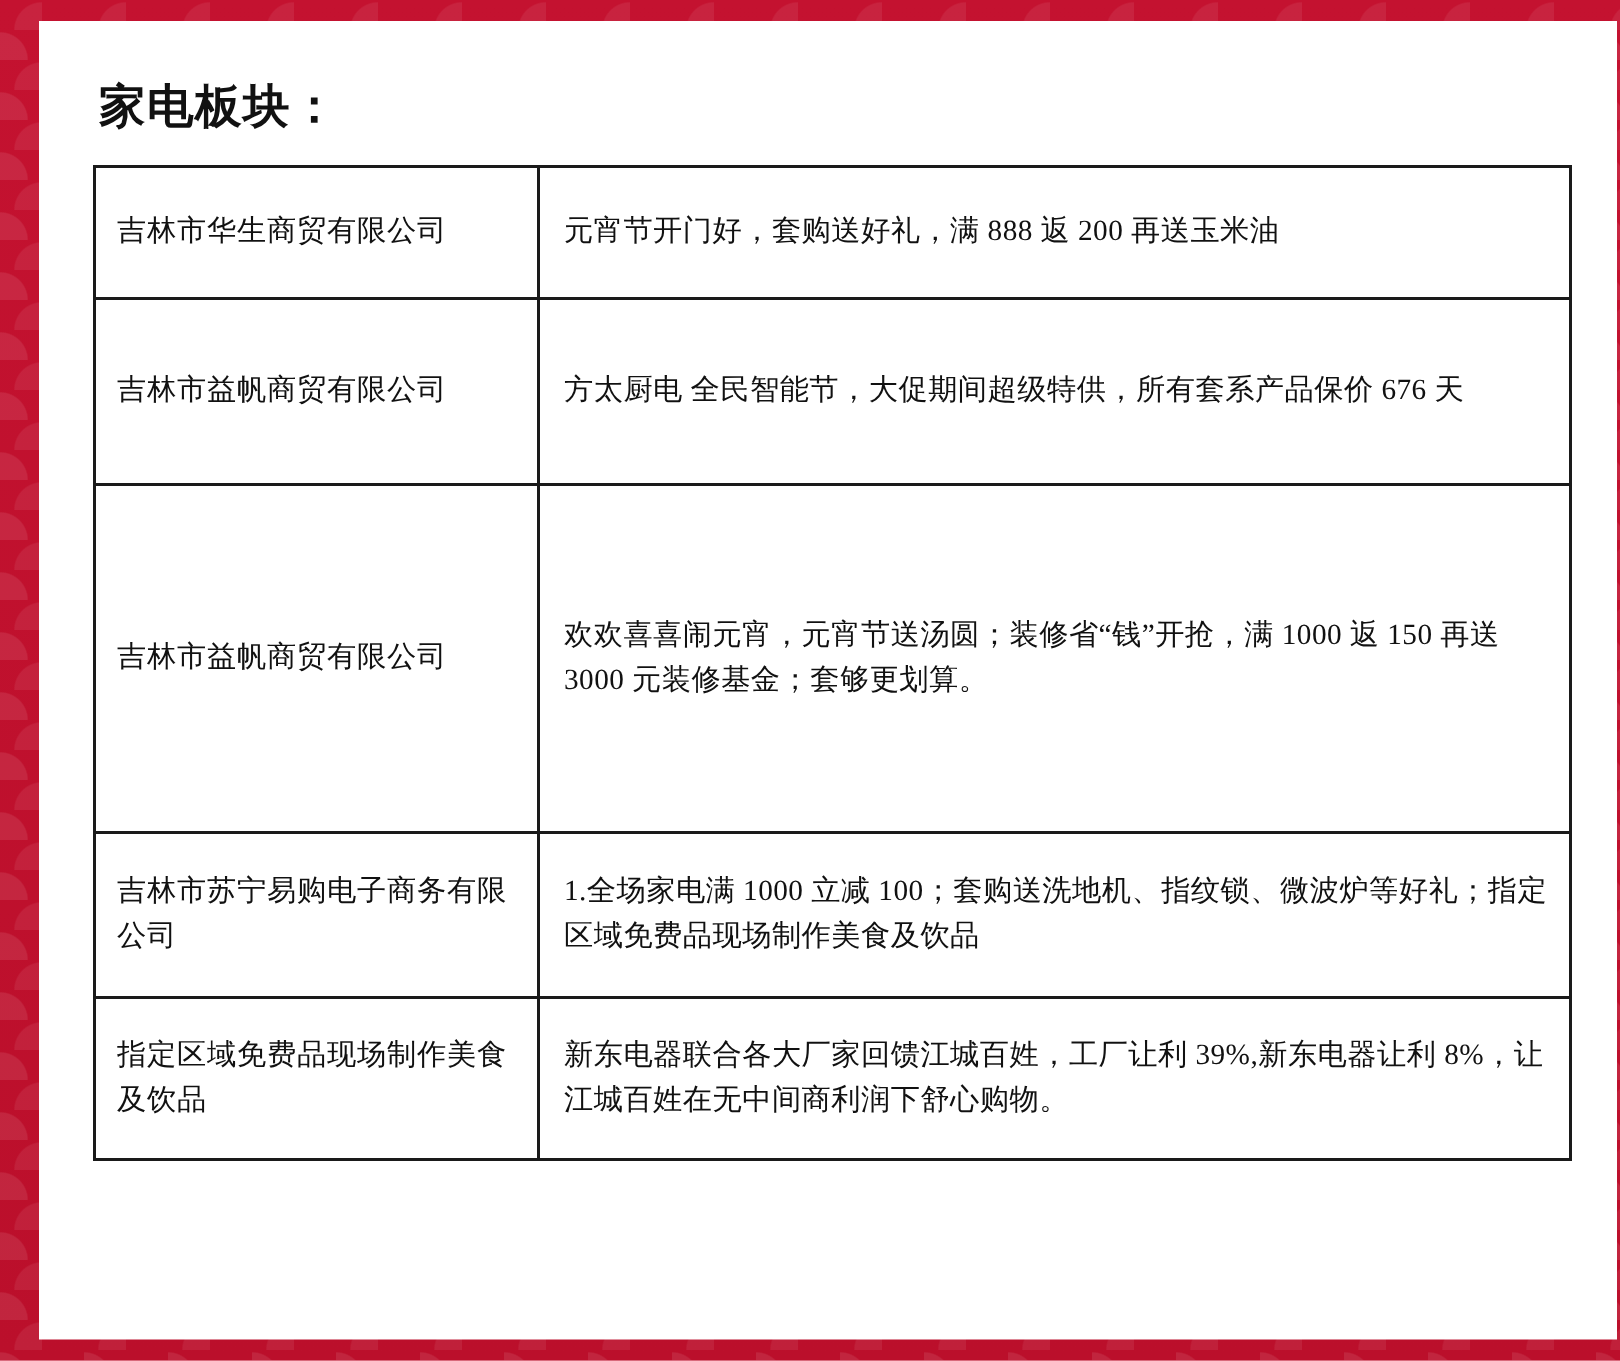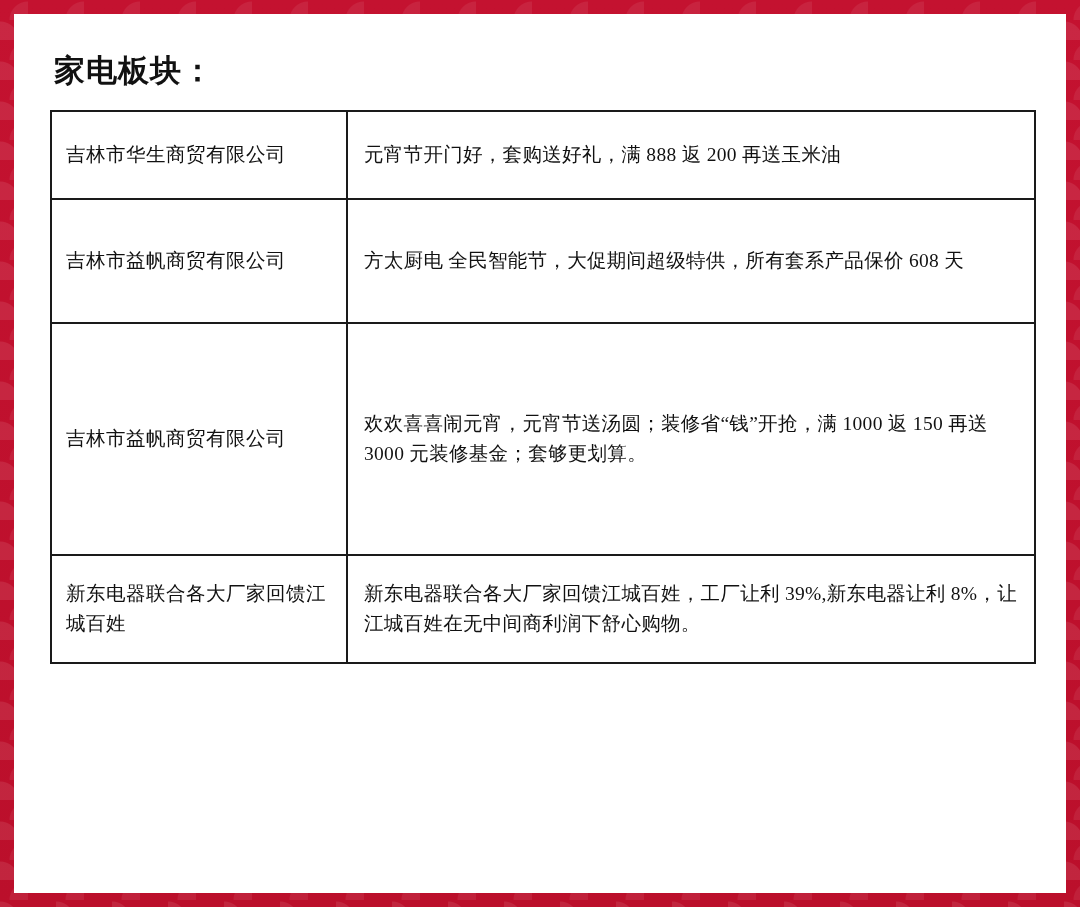--- a/index.html
+++ b/index.html
@@ -21,21 +21,21 @@
     height: 907px;
     box-sizing: border-box;
     background:
       radial-gradient(circle at 0 100%, rgba(255,255,255,0.09) 18px, rgba(255,255,255,0) 19px) 0 0/56px 40px,
       radial-gradient(circle at 100% 100%, rgba(255,255,255,0.07) 18px, rgba(255,255,255,0) 19px) 28px 20px/56px 40px,
       linear-gradient(180deg, #c41230 0%, #bb0f2b 100%);
   }
 
   .paper {
     position: absolute;
-    left: 14px;
+    left: 26px;
     top: 14px;
     width: 1052px;
     height: 879px;
     background: #ffffff;
     box-sizing: border-box;
     padding: 30px 34px 20px 34px;
   }
 
   .doc-title {
     font-size: 31px;
@@ -90,27 +90,31 @@
     <div class="doc-title">家电板块：</div>
 
     <table class="promo-table">
       <tbody>
         <tr class="r0">
           <td class="company">吉林市华生商贸有限公司</td>
           <td class="detail">元宵节开门好，套购送好礼，满 888 返 200 再送玉米油</td>
         </tr>
         <tr class="r2">
           <td class="company">吉林市益帆商贸有限公司</td>
-          <td class="detail">方太厨电 全民智能节，大促期间超级特供，所有套系产品保价 608 天</td>
+          <td class="detail">方太厨电 全民智能节，大促期间超级特供，所有套系产品保价 676 天</td>
         </tr>
         <tr class="r3">
           <td class="company">吉林市益帆商贸有限公司</td>
           <td class="detail">欢欢喜喜闹元宵，元宵节送汤圆；装修省“钱”开抢，满 1000 返 150 再送 3000 元装修基金；套够更划算。</td>
         </tr>
+        <tr class="r4">
+          <td class="company">吉林市苏宁易购电子商务有限公司</td>
+          <td class="detail">1.全场家电满 1000 立减 100；套购送洗地机、指纹锁、微波炉等好礼；指定区域免费品现场制作美食及饮品</td>
+        </tr>
         <tr class="r5">
-          <td class="company">新东电器联合各大厂家回馈江城百姓</td>
+          <td class="company">指定区域免费品现场制作美食及饮品</td>
           <td class="detail">新东电器联合各大厂家回馈江城百姓，工厂让利 39%,新东电器让利 8%，让江城百姓在无中间商利润下舒心购物。</td>
         </tr>
       </tbody>
     </table>
 
   </div>
 </div>
 
 </body></html>

